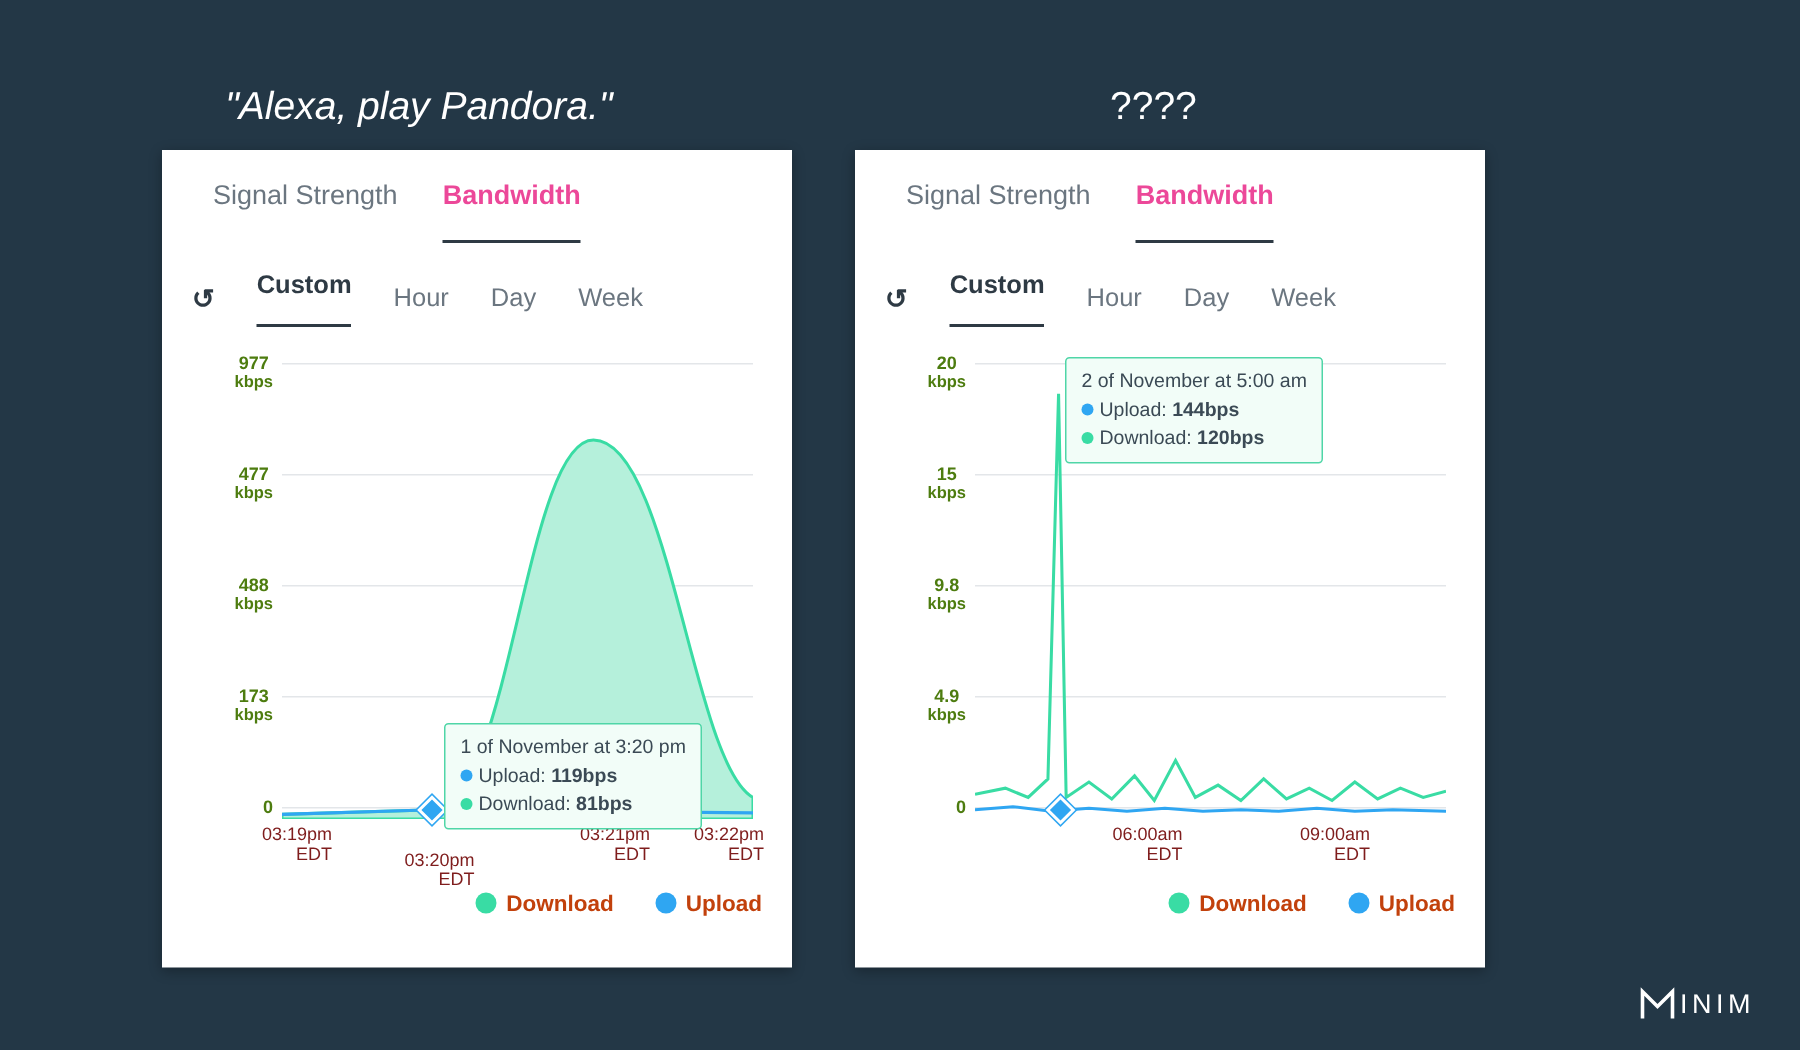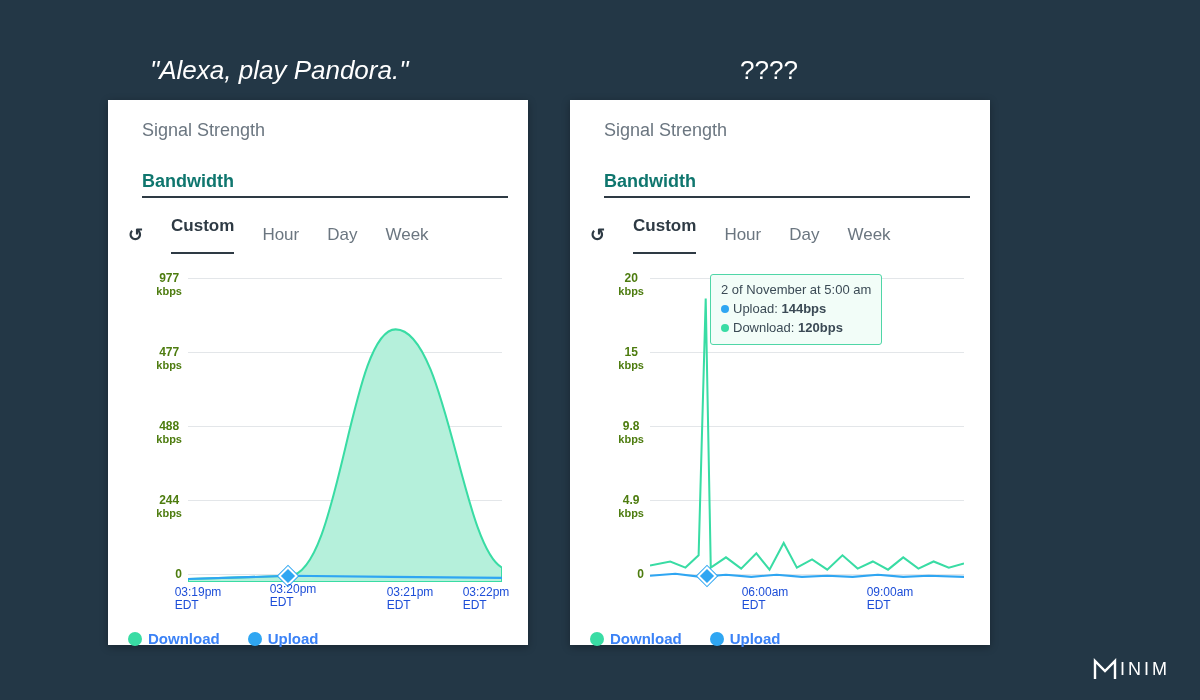--- a/index.html
+++ b/index.html
@@ -30,41 +30,40 @@
     padding: 16px 20px 10px 20px;
   }
   .card.left  { left: 108px; }
   .card.right { left: 570px; }
   .tabs-top {
     display: flex;
     gap: 30px;
     font-size: 18px;
     color: #6b7680;
     margin: 4px 0 18px 14px;
-    flex-direction: column;
-  }
-  .tabs-top .active { color: #0f766e; font-weight: 700; border-bottom: 2px solid #2e3a44; padding-bottom: 4px; }
+  }
+  .tabs-top .active { color: #ec4899; font-weight: 700; border-bottom: 2px solid #2e3a44; padding-bottom: 19px; }
   .tabs-range {
     display: flex;
     align-items: center;
     gap: 28px;
     font-size: 17px;
     color: #6b7680;
     margin-bottom: 12px;
   }
   .tabs-range .active { color: #2e3a44; font-weight: 700; border-bottom: 2px solid #2e3a44; padding-bottom: 16px; }
   .undo-icon { font-size: 18px; color: #2e3a44; font-weight: bold; }
   .chart-area {
     position: relative;
     width: 100%;
     height: 360px;
   }
   .ylabel { position: absolute; right: calc(100% - 54px); font-size: 12px; color: #4d7c0f; text-align: center; line-height: 1.1; font-weight: bold; }
   .ylabel .unit { display:block; font-size: 11px; }
-  .xlabel { position: absolute; font-size: 12px; color: #1d4ed8; text-align: left; line-height: 1.1; transform: translateX(-50%); }
+  .xlabel { position: absolute; font-size: 12px; color: #7f1d1d; text-align: right; line-height: 1.1; transform: translateX(-50%); }
   .grid-h { position: absolute; left: 60px; right: 6px; height: 1px; background: #e3e6e9; }
   .plot { position: absolute; left: 60px; top: 12px; right: 6px; bottom: 44px; }
   .marker {
     position: absolute;
     width: 14px; height: 14px;
     background: #2fa6f2;
     border: 2px solid #fff;
     box-shadow: 0 0 0 1px #2fa6f2;
     transform: translate(-50%,-50%) rotate(45deg);
   }
@@ -76,24 +75,24 @@
     padding: 6px 10px;
     font-size: 13px;
     color: #3b4a55;
     line-height: 1.45;
     white-space: nowrap;
     z-index: 5;
   }
   .tooltip .dot { display:inline-block; width:8px; height:8px; border-radius:50%; margin-right:4px; vertical-align: middle; }
   .legend {
     display: flex;
-    justify-content: flex-start;
+    justify-content: flex-end;
     gap: 28px;
     font-size: 15px;
-    color: #3b82f6;
+    color: #c2410c;
     margin-top: 4px;
     font-weight: 600;
   }
   .legend .sw { display:inline-block; width:14px; height:14px; border-radius:50%; margin-right:6px; vertical-align:-2px; }
   .brand {
     position: absolute;
     right: 30px;
     bottom: 18px;
     color: #fff;
     font-size: 18px;
@@ -127,38 +126,43 @@
   <div class="chart-area">
 
     <div class="grid-h" style="top:12px"></div>
     <div class="grid-h" style="top:86px"></div>
     <div class="grid-h" style="top:160px"></div>
     <div class="grid-h" style="top:234px"></div>
     <div class="grid-h" style="top:308px"></div>
     <div class="ylabel" style="top:6px"><span>977</span><span class="unit">kbps</span></div>
     <div class="ylabel" style="top:80px"><span>477</span><span class="unit">kbps</span></div>
     <div class="ylabel" style="top:154px"><span>488</span><span class="unit">kbps</span></div>
-    <div class="ylabel" style="top:228px"><span>244</span><span class="unit">kbps</span></div>
+    <div class="ylabel" style="top:228px"><span>173</span><span class="unit">kbps</span></div>
     <div class="ylabel" style="top:302px"><span>0</span></div>
 
     <div class="plot">
       <svg width="100%" height="100%" viewBox="0 0 310 296" preserveAspectRatio="none">
 
         <path d="M0,296 L0,293 L100,290 C150,288 160,50 205,50 C255,50 270,260 310,282 L310,296 Z" fill="#b5f0db" stroke="#39dca4" stroke-width="2"></path>
 
         <path d="M0,293 L100,290 L200,291 L310,292" fill="none" stroke="#2fa6f2" stroke-width="2"></path>
       </svg>
       <div class="marker" style="left:32%; top:98%;"></div>
     </div>
 
     <div class="xlabel" style="left:70px;  top:320px;"><span>03:19pm</span><br><span>EDT</span></div>
-    <div class="xlabel" style="left:165px; top:317px;"><span>03:20pm</span><br><span>EDT</span></div>
+    <div class="xlabel" style="left:165px; top:337px;"><span>03:20pm</span><br><span>EDT</span></div>
     <div class="xlabel" style="left:262px; top:320px;margin-left:20px;"><span>03:21pm</span><br><span>EDT</span></div>
     <div class="xlabel" style="left:358px; top:320px;"><span>03:22pm</span><br><span>EDT</span></div>
 
+    <div class="tooltip" style="left:168px; top:252px;">
+      <div>1 of November at 3:20 pm</div>
+      <div><span class="dot" style="background:#2fa6f2"></span><span>Upload:</span> <b>119bps</b></div>
+      <div><span class="dot" style="background:#39dca4"></span><span>Download:</span> <b>81bps</b></div>
+    </div>
   </div>
 
   <div class="legend">
     <span><span class="sw" style="background:#39dca4"></span><span>Download</span></span>
     <span><span class="sw" style="background:#2fa6f2"></span><span>Upload</span></span>
   </div>
 </div>
 
 <div class="card right">
   <div class="tabs-top">

